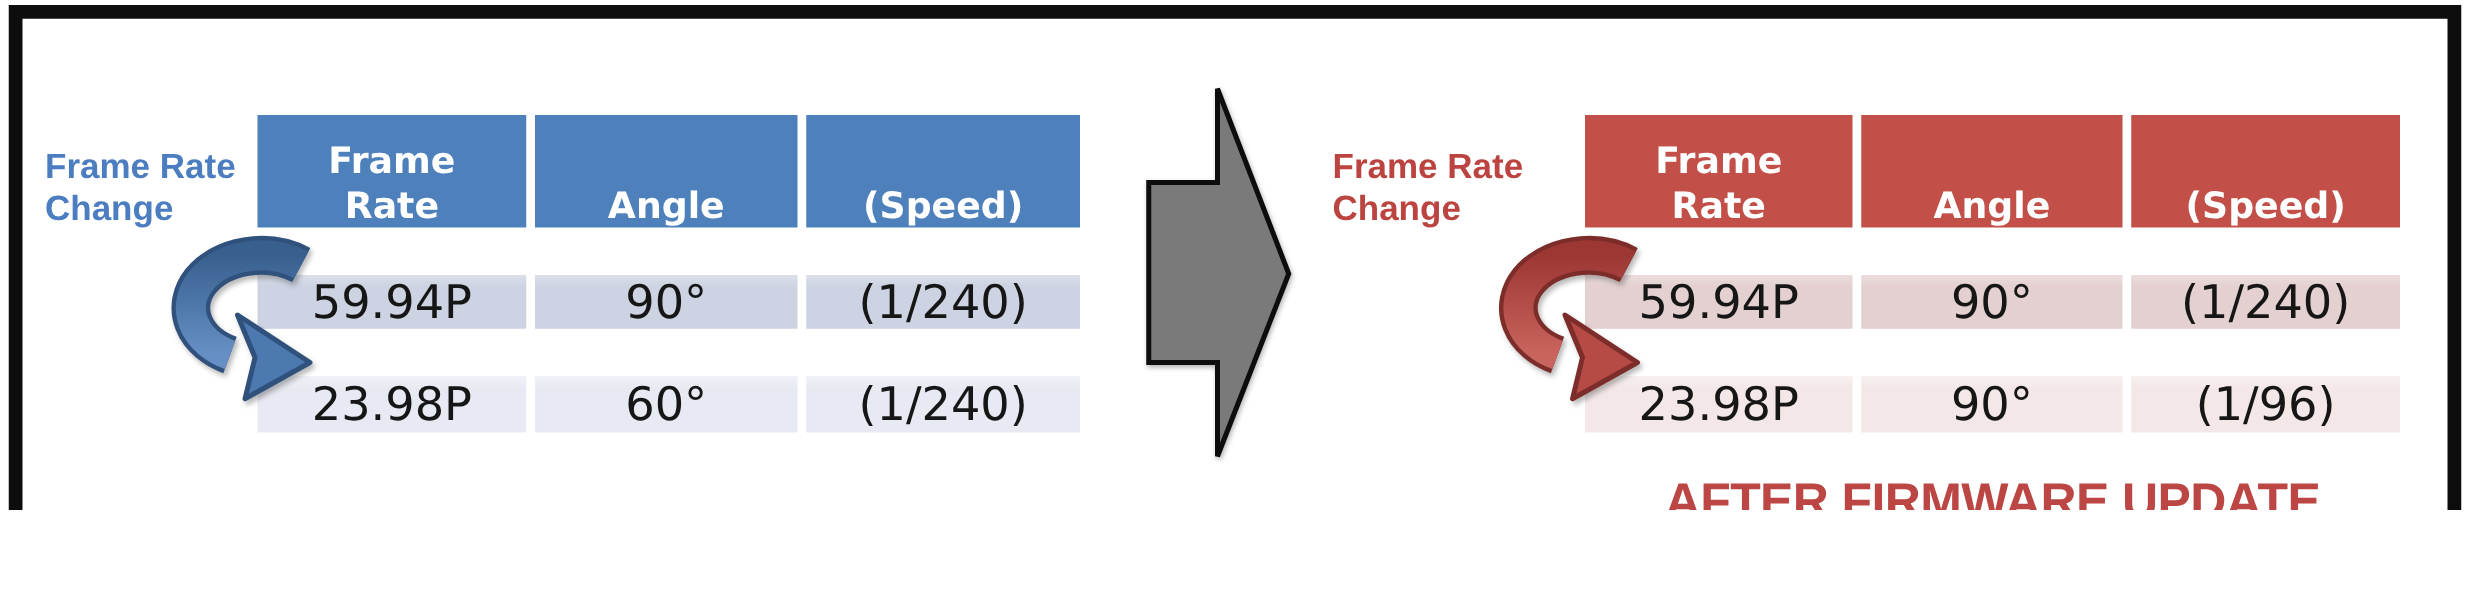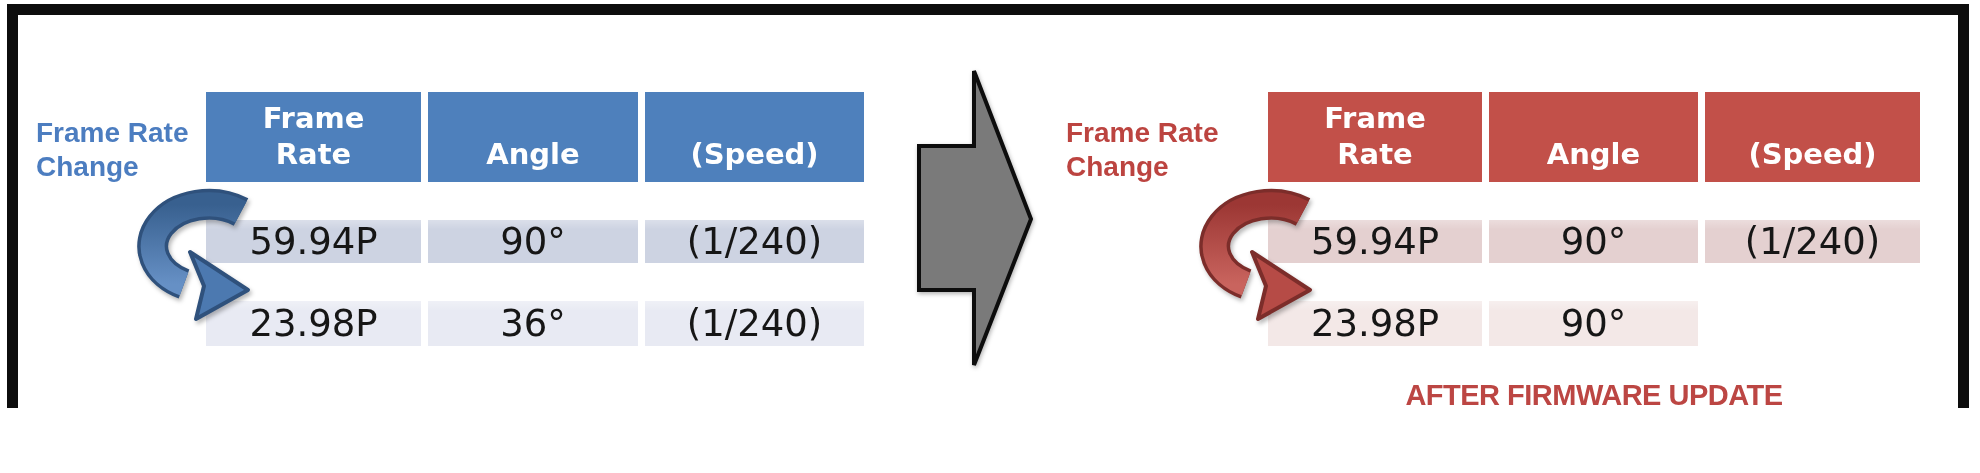--- a/index.html
+++ b/index.html
@@ -22,39 +22,39 @@
   .grid{
     position:absolute;display:grid;top:92px;
     grid-template-rows:90px 75px 77px;gap:6px 7px;z-index:1;
   }
   .left-grid{left:206px;grid-template-columns:215px 210px 219px;}
   .right-grid{left:1268px;grid-template-columns:214px 209px 215px;}
   .th{
     display:flex;align-items:flex-end;justify-content:center;
     white-space:pre-line;text-align:center;
     color:#ffffff;font-weight:bold;font-size:29px;line-height:36px;
-    padding-bottom:10px;box-sizing:border-box;
+    padding-bottom:0;box-sizing:border-box;
     font-family:"DejaVu Sans","Liberation Sans",sans-serif;
   }
   .td{
     display:flex;align-items:center;justify-content:center;
     color:#161616;font-size:37px;
     font-family:"DejaVu Sans","Liberation Sans",sans-serif;
     margin-top:32px;
   }
   .blue-th{background:#4E80BC;}
   .blue-r1{background:#CDD3E2;background-image:linear-gradient(to bottom,rgba(255,255,255,.28),rgba(255,255,255,0) 22%);}
   .blue-r2{background:#E8EAF3;background-image:linear-gradient(to bottom,rgba(255,255,255,.32),rgba(255,255,255,0) 22%);}
   .red-th{background:#C25049;}
   .red-r1{background:#E4D0D0;background-image:linear-gradient(to bottom,rgba(255,255,255,.28),rgba(255,255,255,0) 22%);}
   .red-r2{background:#F3E8E7;background-image:linear-gradient(to bottom,rgba(255,255,255,.32),rgba(255,255,255,0) 22%);}
   
   .caption{position:absolute;font-weight:bold;text-align:center;}
   .now-caption{left:206px;top:376px;width:658px;font-size:41px;color:#4E7FC6;letter-spacing:1px;}
-  .after-caption{left:1238px;top:379px;width:712px;font-size:29px;color:#BC4643;letter-spacing:-0.5px;}
+  .after-caption{left:1238px;top:379px;width:712px;font-size:40px;color:#BC4643;letter-spacing:-0.5px;}
   
   .transition-arrow{position:absolute;left:900px;top:55px;z-index:0;filter:drop-shadow(1px 2px 2px rgba(0,0,0,.30));}
   .curve-arrow{position:absolute;z-index:2;filter:drop-shadow(2px 3px 2px rgba(0,0,0,.28));}
   .curve-left{left:108px;top:186px;}
   .curve-right{left:1170px;top:186px;}
 </style>
 </head>
 <body>
 
 <div class="canvas">
@@ -67,21 +67,21 @@
     <div class="th blue-th">Frame
 Rate</div>
     <div class="th blue-th">Angle</div>
     <div class="th blue-th">(Speed)</div>
 
     <div class="td blue-r1">59.94P</div>
     <div class="td blue-r1">90°</div>
     <div class="td blue-r1">(1/240)</div>
 
     <div class="td blue-r2">23.98P</div>
-    <div class="td blue-r2">36°</div>
+    <div class="td blue-r2">60°</div>
     <div class="td blue-r2">(1/240)</div>
   </div>
 
   <svg class="curve-arrow curve-left" width="150" height="140" viewBox="0 0 150 140" aria-hidden="true">
     <defs>
       <linearGradient id="blueGrad" x1="0" y1="0" x2="0" y2="1">
         <stop offset="0" stop-color="#38608F"></stop>
         <stop offset="1" stop-color="#6690C5"></stop>
       </linearGradient>
     </defs>
@@ -103,20 +103,21 @@
 Rate</div>
     <div class="th red-th">Angle</div>
     <div class="th red-th">(Speed)</div>
 
     <div class="td red-r1">59.94P</div>
     <div class="td red-r1">90°</div>
     <div class="td red-r1">(1/240)</div>
 
     <div class="td red-r2">23.98P</div>
     <div class="td red-r2">90°</div>
+    <div class="td red-r2">(1/96)</div>
   </div>
 
   <svg class="curve-arrow curve-right" width="150" height="140" viewBox="0 0 150 140" aria-hidden="true">
     <defs>
       <linearGradient id="redGrad" x1="0" y1="0" x2="0" y2="1">
         <stop offset="0" stop-color="#9C3734"></stop>
         <stop offset="1" stop-color="#C9645E"></stop>
       </linearGradient>
     </defs>
     <path d="M 133 26 A 56 42 0 1 0 76 98" fill="none" stroke="#7C2D2A" stroke-width="31" stroke-linecap="butt"></path>

